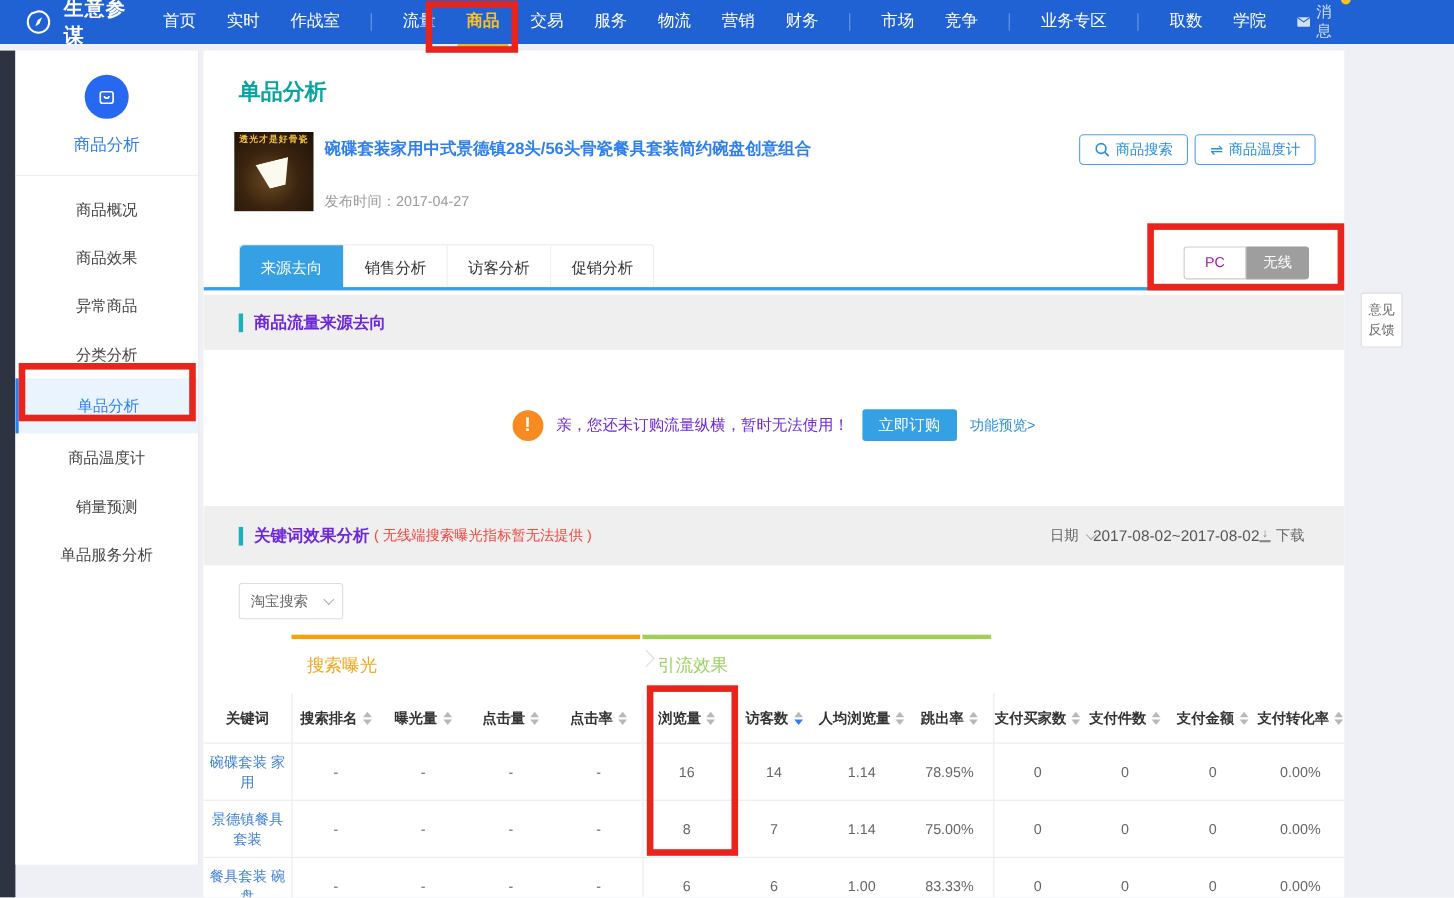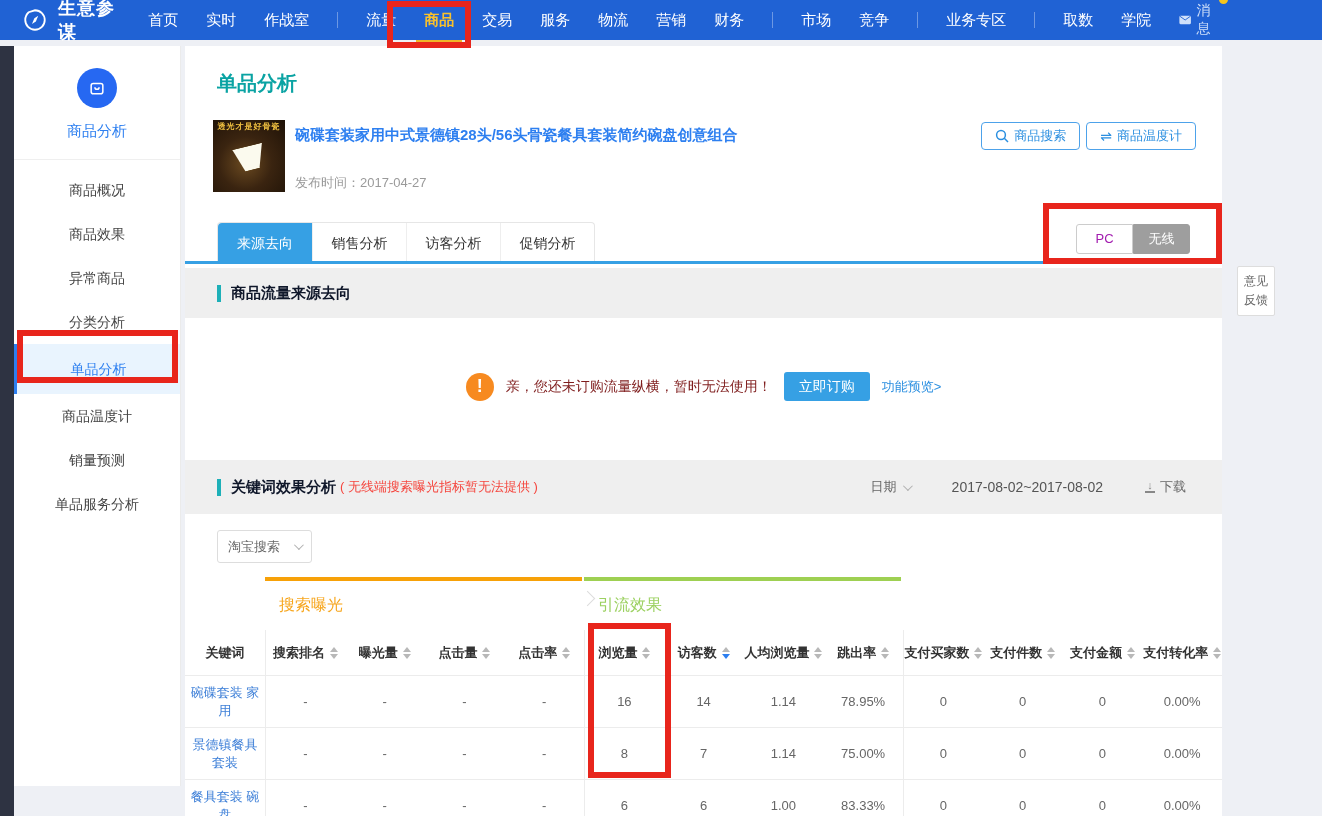--- a/index.html
+++ b/index.html
@@ -68,34 +68,34 @@
   
   .toggle { position:absolute; left:891px; top:178px; display:flex; }
   .tg { width:57px; height:30px; line-height:28px; text-align:center; font-size:13px; cursor:pointer; }
   .tg.pc { background:#fff; border:1px solid #ccc; border-radius:3px 0 0 3px; color:#a21caf; }
   .tg.wl { background:#9e9e9e; border:1px solid #9e9e9e; border-radius:0 3px 3px 0; color:#fff; }
   
   .band { position:absolute; left:0; width:1037px; background:#efefef; display:flex; align-items:center; }
   .band1 { top:222px; height:50px; }
   .band2 { top:414px; height:54px; }
   .marker { width:4px; height:17px; background:#1db0b8; margin:0 10px 0 32px; }
-  .band-title { font-size:15px; font-weight:bold; color:#0f172a; }
+  .band-title { font-size:15px; font-weight:bold; color:#6d28d9; }
   .band-note { font-size:13px; color:#f5453d; margin-left:4px; }
-  .band2-right { margin-left:auto; display:flex; align-items:center; gap:42px; padding-right:36px; }
+  .band2-right { margin-left:auto; display:flex; align-items:center; padding-right:36px; }
   .date-label { font-size:13px; color:#666; display:flex; align-items:center; gap:6px; cursor:pointer; }
   .chev { width:7px; height:7px; border-right:1.5px solid #b0b0b0; border-bottom:1.5px solid #b0b0b0; transform:rotate(45deg) translateY(-2px); }
   .date-range { font-size:14px; color:#555; }
   .dl { display:flex; align-items:center; gap:5px; font-size:13px; color:#666; cursor:pointer; }
   .dl-ico { display:flex; flex-direction:column; align-items:center; gap:1px; }
   .dl-ico .arr { font-size:11px; line-height:9px; color:#888; }
   .dl-ico .bar { width:10px; height:1.5px; background:#888; }
   
   .warn-row { position:absolute; left:0; top:326px; width:1037px; display:flex; align-items:center; justify-content:center; gap:12px; }
   .warn-circ { width:28px; height:28px; border-radius:50%; background:#f78a20; color:#fff; font-weight:bold; font-size:18px; display:flex; align-items:center; justify-content:center; }
-  .warn-text { font-size:14px; color:#7f1d1d; }
+  .warn-text { font-size:14px; color:#6d28d9; }
   .order-btn { height:29px; padding:0 15px; background:#36a0e4; color:#fff; font-size:14px; border:none; border-radius:3px; cursor:pointer; }
   .preview-link { font-size:13px; color:#2b8fe0; cursor:pointer; }
   
   .filter { position:absolute; left:32px; top:484px; width:95px; height:33px; border:1px solid #ddd; border-radius:3px; background:#fff;
     display:flex; align-items:center; justify-content:space-between; padding:0 10px; font-size:13px; color:#666; cursor:pointer; }
   
   .ktable { position:absolute; left:0; top:531px; width:1037px; }
   .grid13 { display:grid; grid-template-columns:80px repeat(12,1fr); }
   .tgroup-row { height:53px; position:relative; }
   .gband { position:relative; border-top:4px solid; margin-right:2px; padding:14px 0 0 14px; font-size:16px; }

